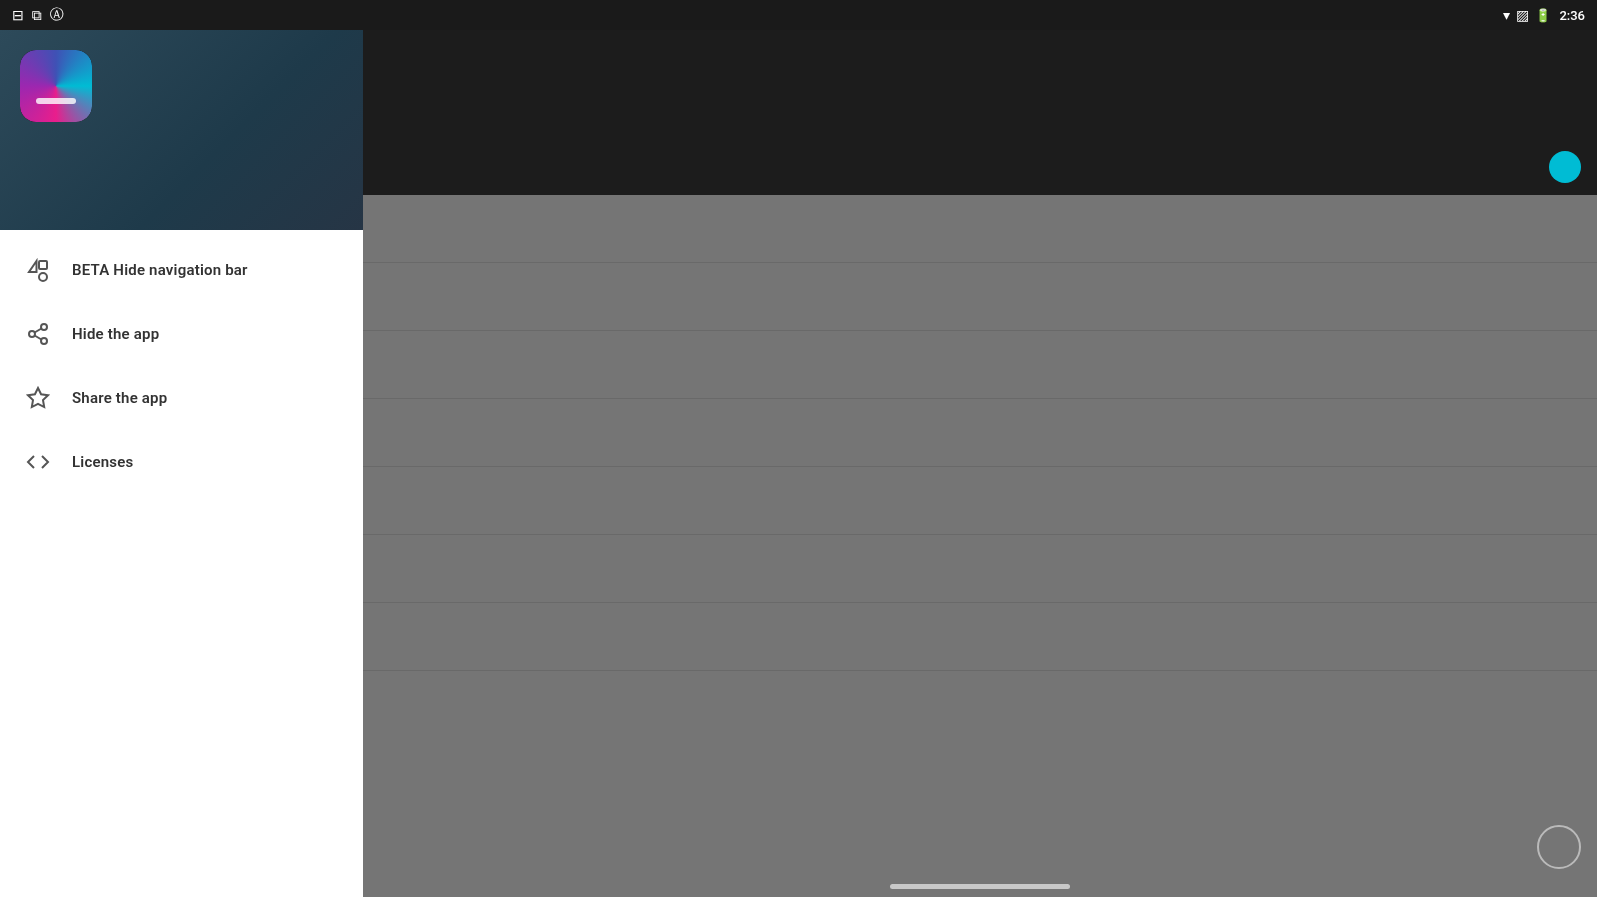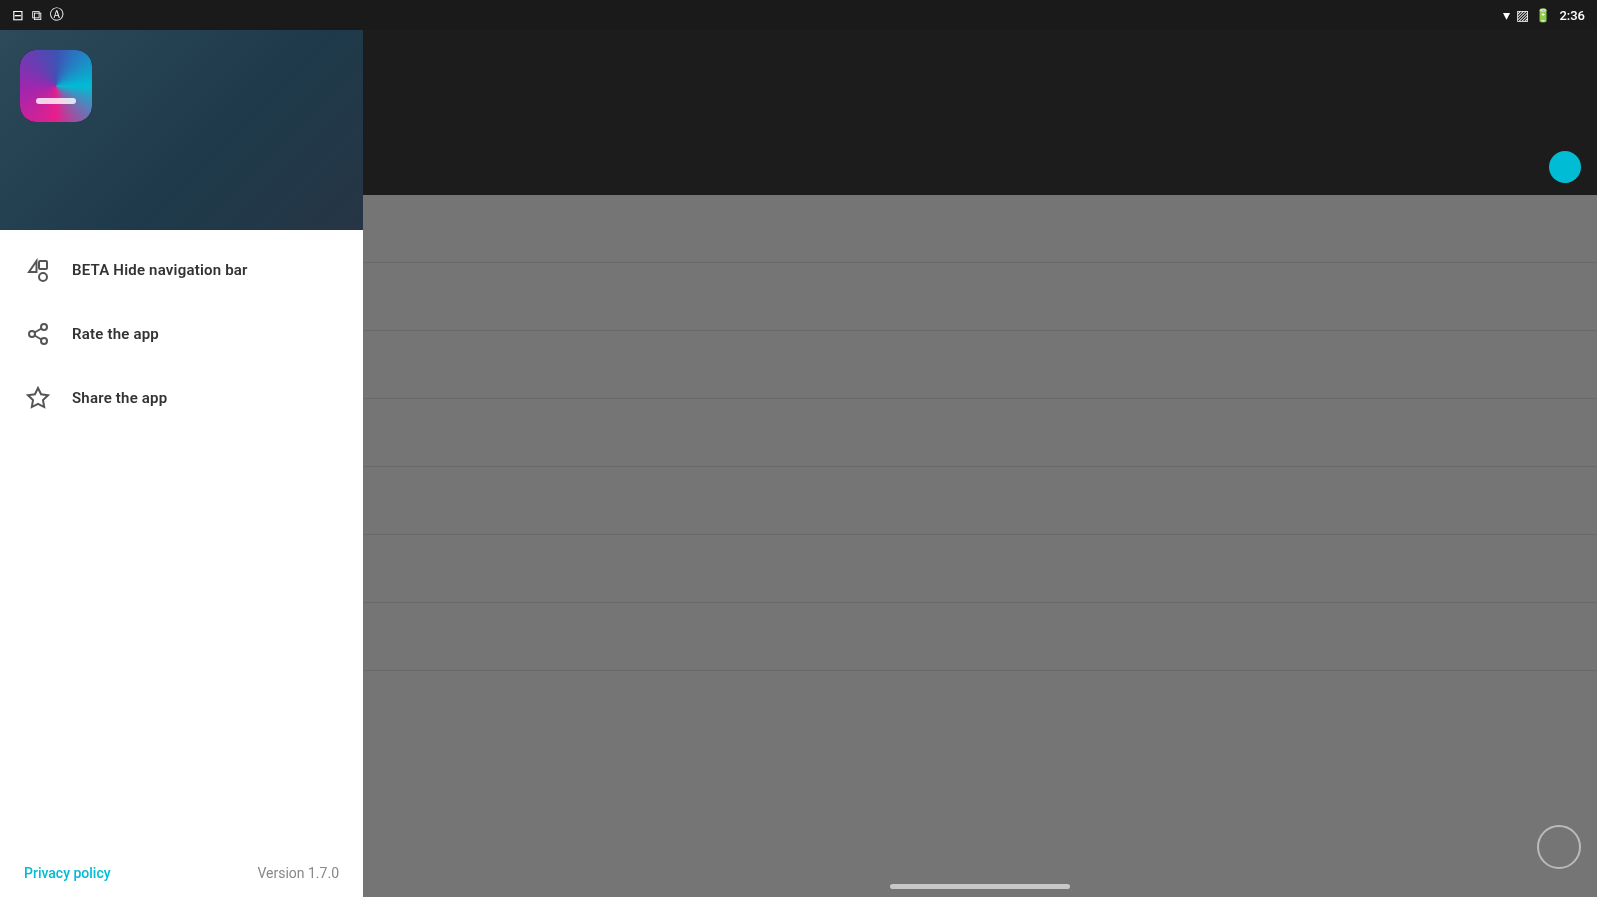--- a/index.html
+++ b/index.html
@@ -271,32 +271,37 @@
     <div class="menu-item">
       <div class="menu-icon">
         <svg class="icon-svg" viewBox="0 0 24 24" fill="none" stroke="#555" stroke-width="2">
           <circle cx="18" cy="5" r="3"></circle>
           <circle cx="6" cy="12" r="3"></circle>
           <circle cx="18" cy="19" r="3"></circle>
           <line x1="8.59" y1="13.51" x2="15.42" y2="17.49"></line>
           <line x1="15.41" y1="6.51" x2="8.59" y2="10.49"></line>
         </svg>
       </div>
-      <span class="menu-label">Rate the app</span>
+      <span class="menu-label">Hide the app</span>
     </div>
 
     <div class="menu-item">
       <div class="menu-icon">
         <svg class="icon-svg" viewBox="0 0 24 24" fill="none" stroke="#555" stroke-width="2">
           <polygon points="12,2 15.09,8.26 22,9.27 17,14.14 18.18,21.02 12,17.77 5.82,21.02 7,14.14 2,9.27 8.91,8.26"></polygon>
         </svg>
       </div>
       <span class="menu-label">Share the app</span>
     </div>
 
 
-  </div>
-
-  <div class="drawer-footer">
-    <a class="privacy-link">Privacy policy</a>
-    <span class="version-text">Version 1.7.0</span>
-  </div>
+    <div class="menu-item">
+      <div class="menu-icon">
+        <svg class="icon-svg" viewBox="0 0 24 24" fill="none" stroke="#555" stroke-width="2">
+          <polyline points="16,18 22,12 16,6"></polyline>
+          <polyline points="8,6 2,12 8,18"></polyline>
+        </svg>
+      </div>
+      <span class="menu-label">Licenses</span>
+    </div>
+  </div>
+
 </div>
 
 </body></html>

